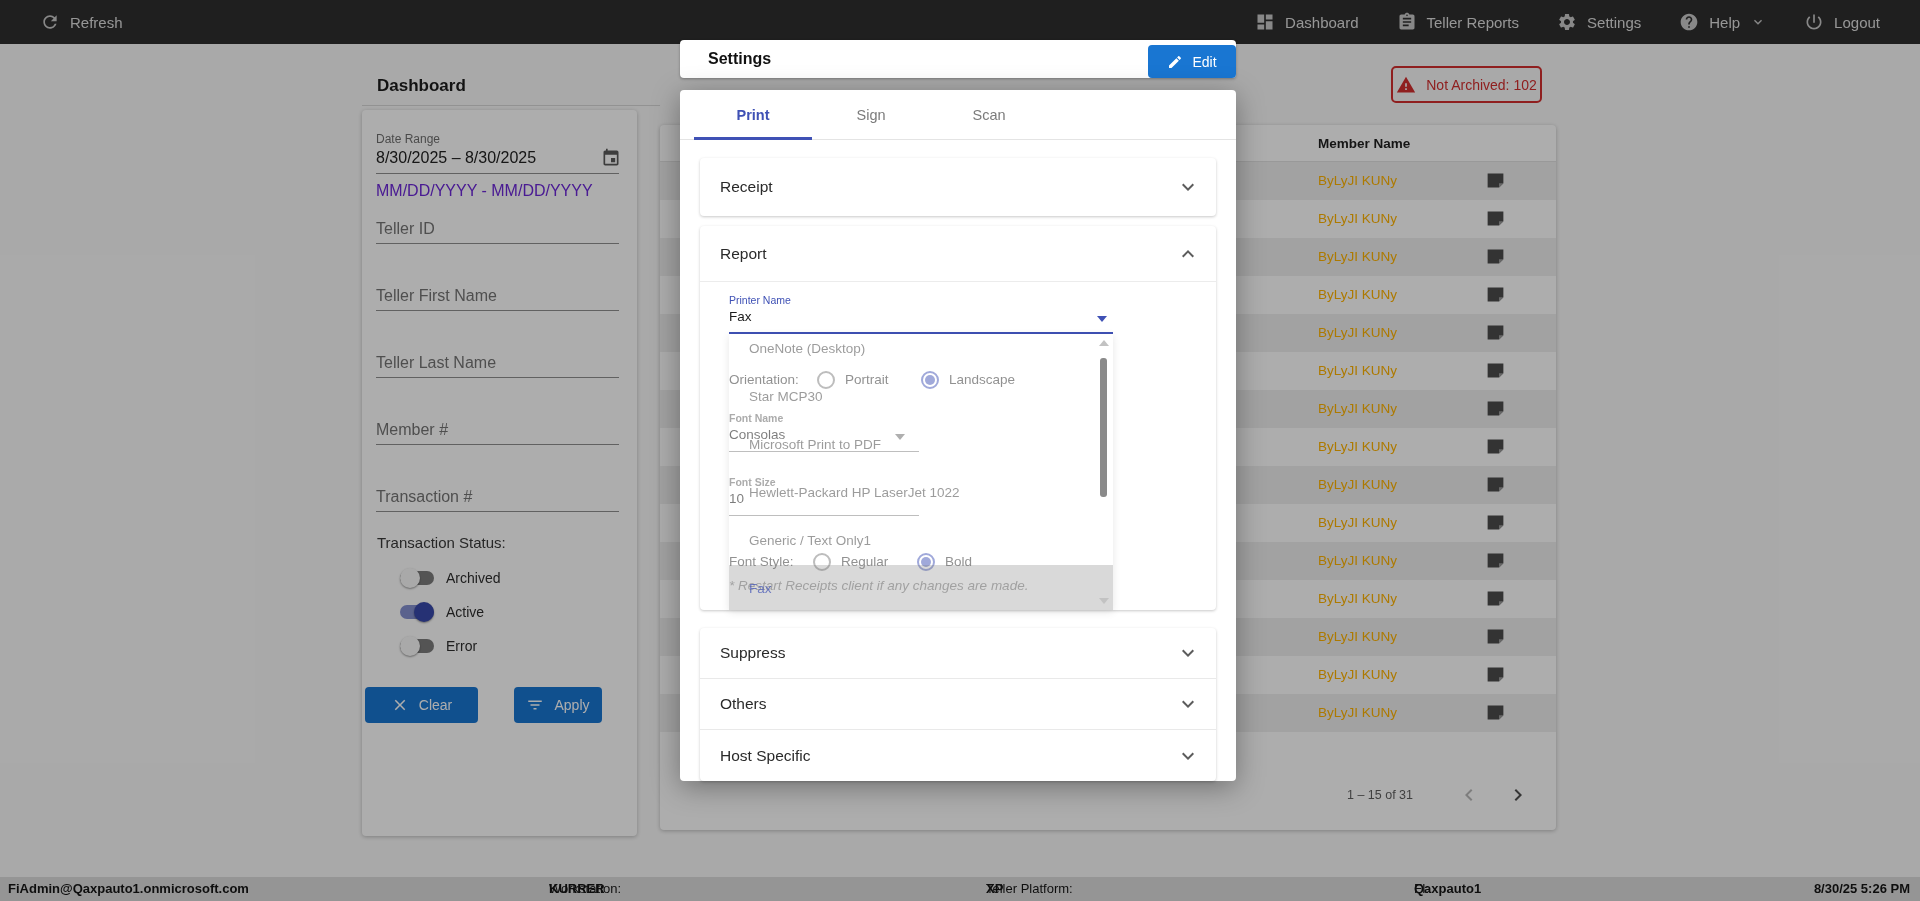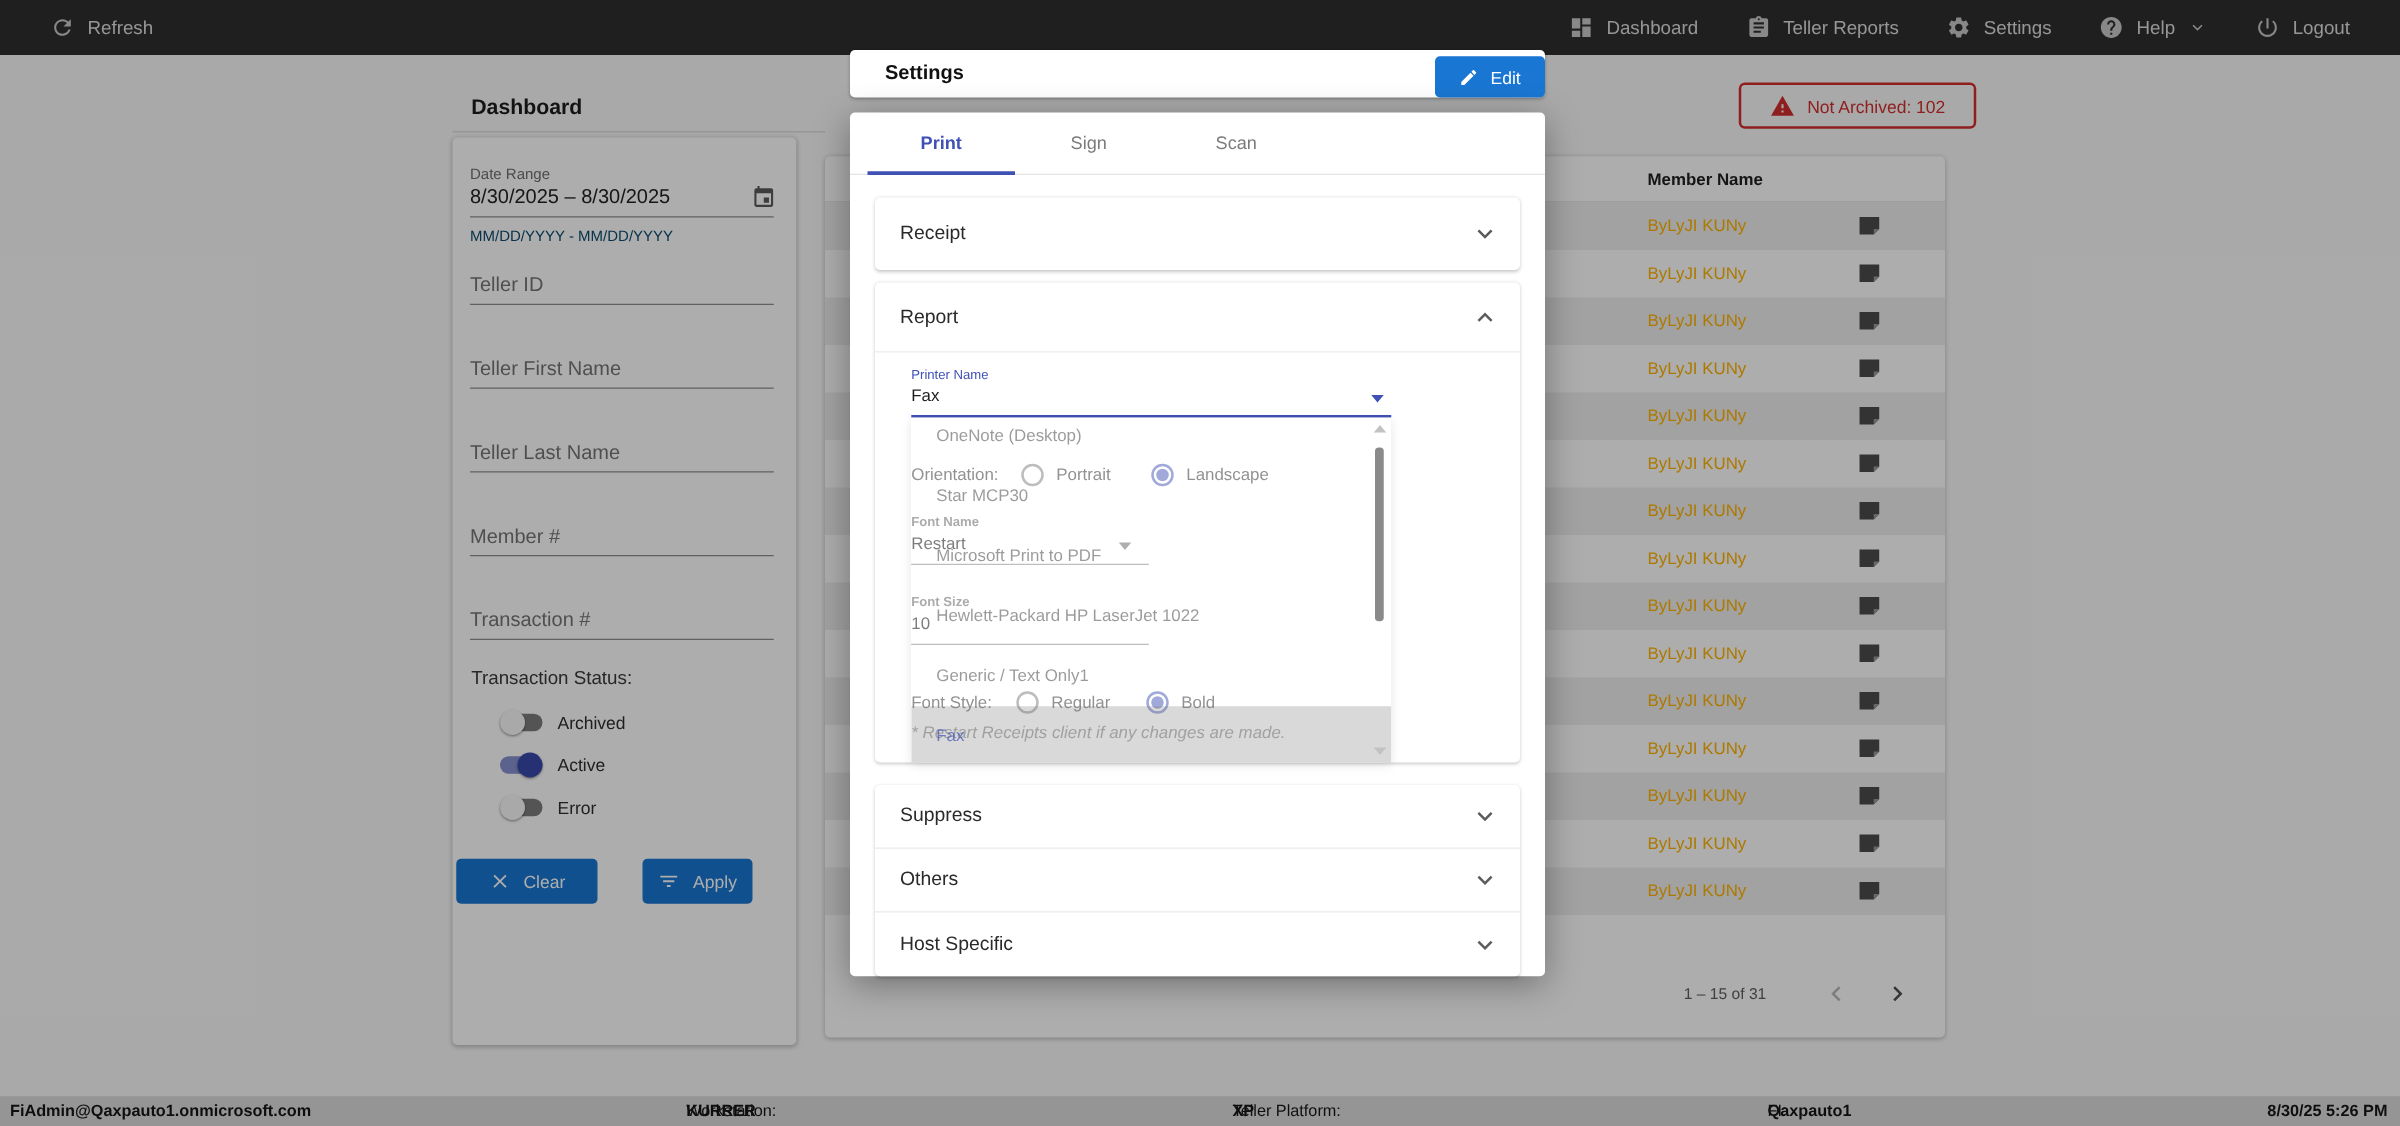--- a/index.html
+++ b/index.html
@@ -18,41 +18,41 @@
   .page-title { position:absolute; left:377px; top:76px; font-size:17px; font-weight:bold; color:#1c1c1c; }
   .title-rule { position:absolute; left:362px; top:105px; width:298px; height:1px; background:#d8d8d8; }
 
   
   .filter-card { position:absolute; left:362px; top:110px; width:275px; height:726px; background:#fff;
                  border-radius:4px; box-shadow:0 1px 4px rgba(0,0,0,.25); }
   .fc-label { position:absolute; left:14px; top:22px; font-size:12px; color:#6f6f6f; }
   .fc-value { position:absolute; left:14px; top:39px; font-size:16px; color:#222; }
   .fc-cal { position:absolute; right:16px; top:38px; fill:#5a5a5a; }
   .fc-underline { position:absolute; left:14px; right:18px; top:63px; height:1px; background:#8f8f8f; }
-  .fc-helper { position:absolute; left:14px; top:72px; font-size:12px; color:#0c4a6e; }
+  .fc-helper { position:absolute; left:14px; top:72px; font-size:16px; color:#6d28d9; }
   .ffield { position:absolute; left:14px; right:18px; height:36px; }
   .ffield input { width:100%; height:100%; border:none; border-bottom:1px solid #8f8f8f; background:transparent;
                   font-family:"Liberation Sans",sans-serif; font-size:16px; color:#222; outline:none; padding-top:6px;}
   .ffield input::placeholder { color:#757575; opacity:1; }
   .status-label { position:absolute; left:15px; top:424px; font-size:15px; color:#3a3a3a; }
   .toggle-row { position:absolute; left:38px; height:28px; display:flex; align-items:center; }
   .switch { position:relative; width:34px; height:20px; cursor:pointer; flex:0 0 auto; }
   .switch .track { position:absolute; left:0; top:3px; width:34px; height:14px; border-radius:7px; background:#7d7d7d; }
   .switch .knob { position:absolute; top:0; width:20px; height:20px; border-radius:50%; background:#fafafa;
                   box-shadow:0 1px 2px rgba(0,0,0,.4); left:0; }
   .switch.on .track { background:#8591d0; }
   .switch.on .knob { background:#3949ab; left:14px; }
   .toggle-row .tlabel { margin-left:12px; font-size:14px; color:#2e2e2e; }
   .btn { position:absolute; top:577px; height:36px; background:#1976d2; border:none; border-radius:4px;
          color:#fff; font-family:"Liberation Sans",sans-serif; font-size:14px; display:flex; align-items:center;
          justify-content:center; gap:10px; cursor:pointer; }
   .btn svg { fill:#fff; }
 
   
-  .alert-badge { position:absolute; left:1391px; top:66px; width:190px; height:37px; border:2px solid #d32f2f;
+  .alert-badge { position:absolute; left:1391px; top:66px; width:151px; height:37px; border:2px solid #d32f2f;
                  border-radius:5px; display:flex; align-items:center; justify-content:center; gap:10px;
                  color:#d32f2f; font-size:14px; }
   .alert-badge svg { fill:#d32f2f; }
 
   
   .table-card { position:absolute; left:660px; top:125px; width:896px; height:705px; background:#fff;
                 border-radius:4px; box-shadow:0 1px 4px rgba(0,0,0,.25); }
   .thead { position:relative; height:37px; border-bottom:1px solid #e2e2e2; }
   .thead span { position:absolute; left:658px; line-height:37px; font-size:13.5px; font-weight:bold; color:#1f1f1f; }
   .trow { position:relative; height:38px; }
@@ -484,21 +484,21 @@
       <div class="rrow" style="top:142px">
         <span class="rl" style="left:0">Orientation:</span>
         <span class="radio" style="left:88px"></span>
         <span class="rl" style="left:116px">Portrait</span>
         <span class="radio sel" style="left:192px"></span>
         <span class="rl" style="left:220px">Landscape</span>
       </div>
 
       <div class="fld gray fontname-fld">
         <span class="flabel">Font Name</span>
-        <span class="fvalue">Restart</span>
+        <span class="fvalue">Consolas</span>
         <span class="caret" style="right:14px"></span>
       </div>
 
       <div class="fld gray fontsize-fld">
         <span class="flabel">Font Size</span>
         <span class="fvalue">10</span>
       </div>
 
       <div class="rrow" style="top:324px">
         <span class="rl" style="left:0">Font Style:</span>

